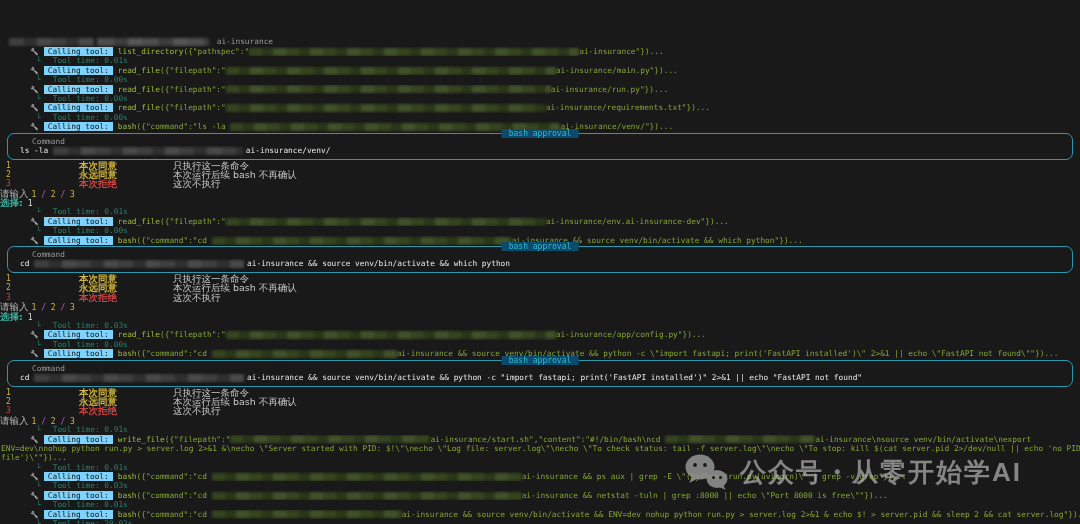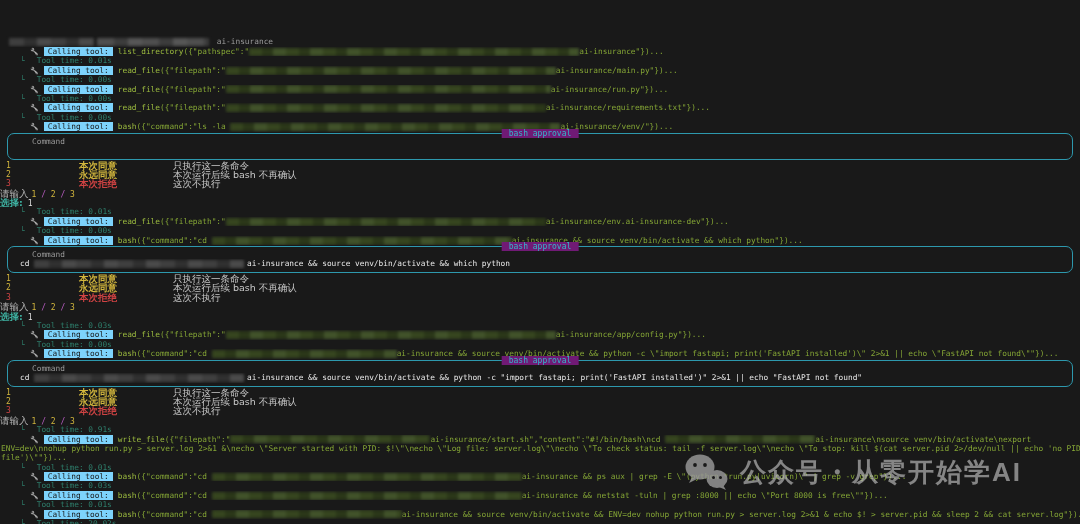--- a/index.html
+++ b/index.html
@@ -9,28 +9,28 @@
   .line{height:9.4px;line-height:9.4px;white-space:pre;overflow:hidden;}
   .user{height:13px;line-height:13px;font-size:11px;color:#cdcdcd;padding-left:7px;
         font-family:"DejaVu Sans","Liberation Sans",sans-serif;}
   .path{height:11px;line-height:11px;padding-left:9px;color:#9c9c9c;margin-top:33px;}
   .tool{padding-left:30px;}
   .wicon{color:#a9a9a9;font-size:7px;margin-right:5px;filter:grayscale(1) brightness(.95);}
   .badge{background:#7dd3fc;color:#151515;padding:0 4px;margin-right:5px;}
   .tname{color:#9cbb3f;}
   .targ{color:#84a535;}
   .wrap{color:#84a535;padding-left:1px;}
-  .time{padding-left:20px;color:#2e7f6c;}
+  .time{padding-left:36px;color:#2e7f6c;}
   .elbow{margin-right:12px;color:#2e7f6c;}
   .blur{display:inline-block;vertical-align:middle;border-radius:1px;height:8px;}
   .blur.green{background:repeating-linear-gradient(90deg,#36451f 0 13px,#2b3719 13px 24px,#41522a 24px 37px);filter:blur(1.6px);}
   .blur.dark{background:repeating-linear-gradient(90deg,#3f3f3f 0 15px,#303030 15px 28px,#4a4a4a 28px 42px);filter:blur(1.8px);margin-right:3px;}
   .blur.dark2{background:repeating-linear-gradient(90deg,#4e4e4e 0 17px,#3c3c3c 17px 31px,#565656 31px 45px);filter:blur(1.8px);margin-right:3px;}
   .box{margin:1px 7px;border:1px solid #2d98ad;border-radius:7px;padding:3px 12px;position:relative;height:19px;}
-  .boxlabel{position:absolute;top:-5px;left:50%;transform:translateX(-50%);background:#701a75;
+  .boxlabel{position:absolute;top:-5px;left:50%;transform:translateX(-50%);background:#0c4a6e;
             padding:0 7px;color:#35b7cb;font-size:8px;line-height:9px;}
   .cmdlabel{color:#9a9a9a;height:9.4px;line-height:9.4px;font-size:7.8px;margin-left:12px;}
   .cmdtext{color:#e9e9e9;height:9.6px;line-height:9.6px;white-space:pre;font-size:7.8px;overflow:hidden;}
   .optrow{display:flex;height:9.4px;line-height:9.4px;font-size:9.5px;
           font-family:"DejaVu Sans","Liberation Sans",sans-serif;overflow:hidden;}
   .okey{width:73px;padding-left:6px;font-family:"DejaVu Sans Mono",monospace;font-size:8px;}
   .olabel{width:94px;font-weight:bold;}
   .odesc{flex:1;color:#c9c9c9;}
   .yellow{color:#d2b63d;}
   .red{color:#cf4343;}
@@ -56,20 +56,21 @@
     <div class="line tool"><span class="wicon">🔧</span><span class="badge">Calling tool:</span><span class="tname">read_file</span><span class="targ">({"filepath":"</span><span class="blur green" style="width: 330px;"></span><span class="targ">ai-insurance/main.py"})...</span></div>
     <div class="line time"><span class="elbow">└</span><span>Tool time: 0.00s</span></div>
     <div class="line tool"><span class="wicon">🔧</span><span class="badge">Calling tool:</span><span class="tname">read_file</span><span class="targ">({"filepath":"</span><span class="blur green" style="width: 325px;"></span><span class="targ">ai-insurance/run.py"})...</span></div>
     <div class="line time"><span class="elbow">└</span><span>Tool time: 0.00s</span></div>
     <div class="line tool"><span class="wicon">🔧</span><span class="badge">Calling tool:</span><span class="tname">read_file</span><span class="targ">({"filepath":"</span><span class="blur green" style="width: 320px;"></span><span class="targ">ai-insurance/requirements.txt"})...</span></div>
     <div class="line time"><span class="elbow">└</span><span>Tool time: 0.00s</span></div>
     <div class="line tool"><span class="wicon">🔧</span><span class="badge">Calling tool:</span><span class="tname">bash</span><span class="targ">({"command":"ls -la </span><span class="blur green" style="width: 330px;"></span><span class="targ">ai-insurance/venv/"})...</span></div>
     <div class="box">
       <span class="boxlabel">bash approval</span>
       <div class="cmdlabel">Command</div>
+      <div class="cmdtext"><span>ls -la </span><span class="blur dark" style="width: 190px;"></span><span>ai-insurance/venv/</span></div>
     </div>
     <div class="optrow">
       <span class="okey yellow">1</span>
       <span class="olabel yellow">本次同意</span>
       <span class="odesc">只执行这一条命令</span>
     </div>
     <div class="optrow">
       <span class="okey yellow">2</span>
       <span class="olabel yellow">永远同意</span>
       <span class="odesc">本次运行后续 bash 不再确认</span>

